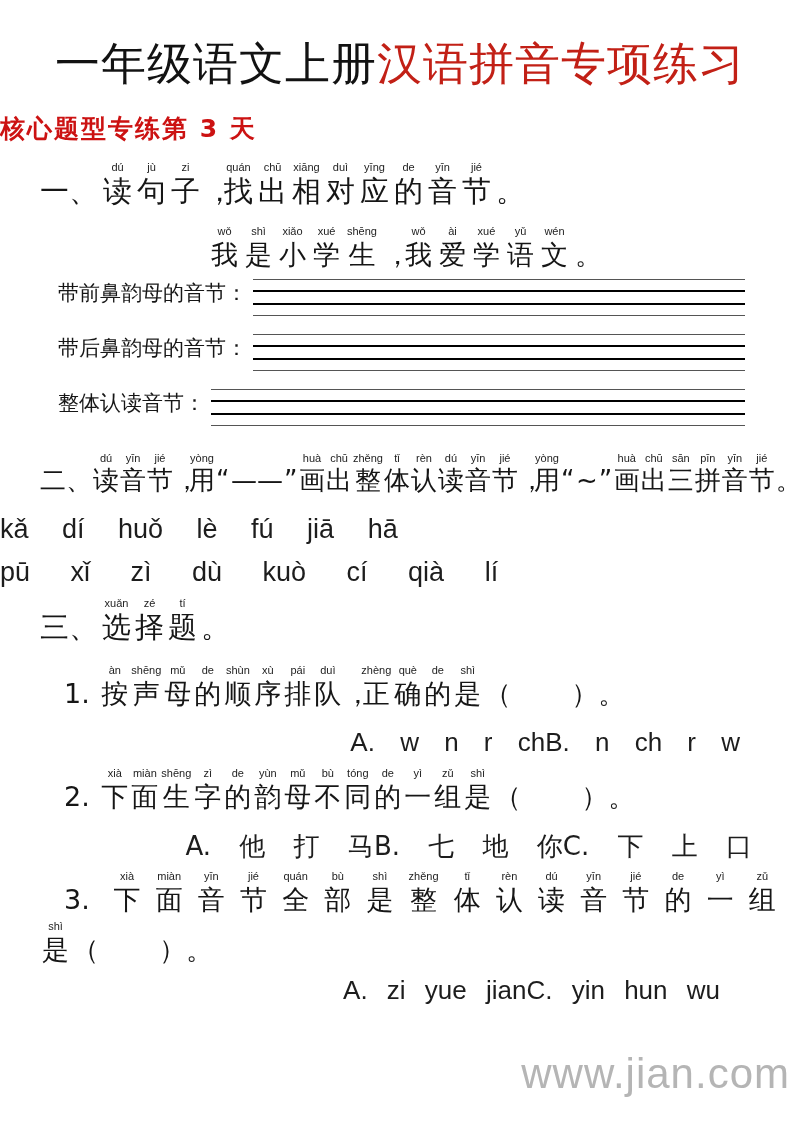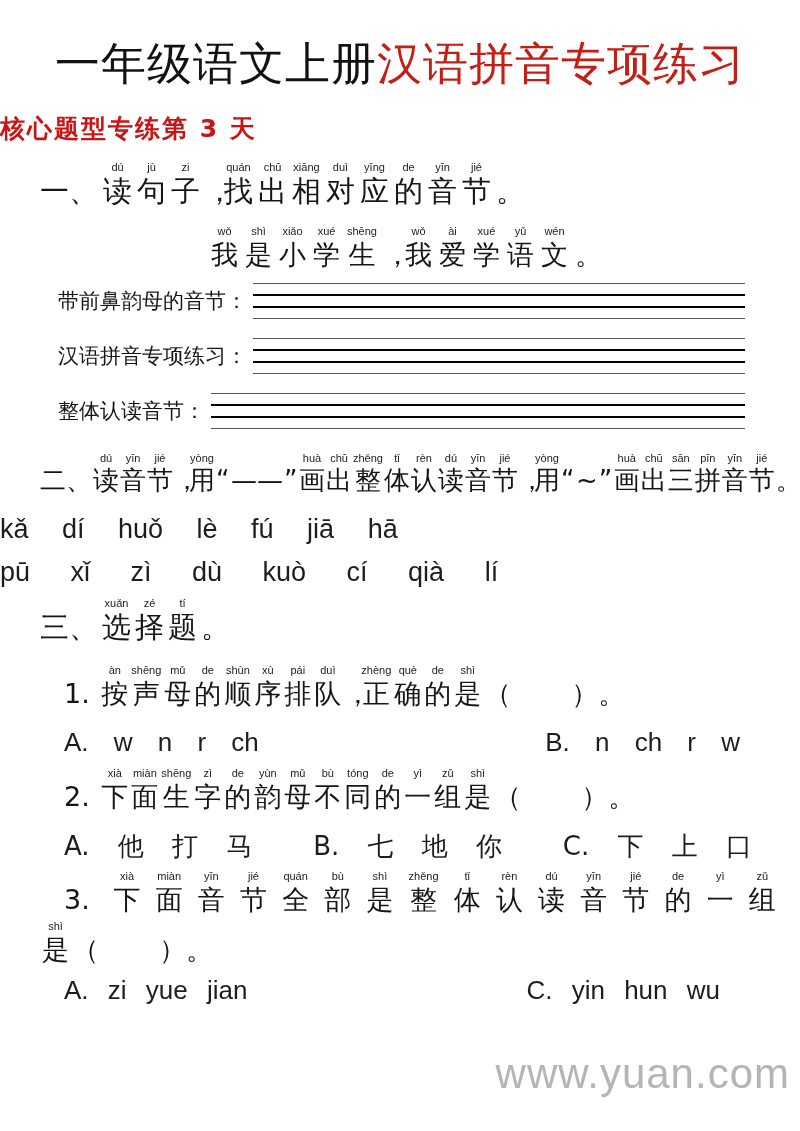--- a/index.html
+++ b/index.html
@@ -17,39 +17,39 @@
   
   .rrow{display:flex;align-items:flex-end}
   .rb{display:inline-flex;flex-direction:column;align-items:center}
   .py{font-family:"Liberation Sans",sans-serif;font-size:11px;line-height:15px;
       height:15px;white-space:pre;color:#222}
   .zi{line-height:1.15;white-space:pre;font-size:inherit}
   .pn .zi{display:inline-block;width:14px;overflow:visible}
   .s1h{top:160px;left:40px;font-size:29px;gap:5px}
   .sent{top:224px;left:0;width:100%;justify-content:center;gap:7px;font-size:27px}
   
-  .brow{left:58px;right:55px;height:44px;display:flex;align-items:center}
+  .brow{left:58px;right:55px;height:44px;display:flex;}
   .b1{top:279px}.b2{top:334px}.b3{top:389px}
   .blabel{font-size:21px;white-space:nowrap}
   .wlines{flex:1;height:37px;margin-left:6px;display:flex;flex-direction:column;
           justify-content:space-between}
   .wlines .ln{height:0;border-top:1px solid #555}
   .wlines .ln:nth-child(2),.wlines .ln:nth-child(3){border-top:2px solid #000}
   .s2h{top:451px;left:40px;font-size:26px;gap:1px}
   .syl{left:0;width:100%;text-align:left;color:#1d1d1d;
        font-family:"Liberation Sans",sans-serif;font-size:27px}
   .syl1{top:514px;word-spacing:26px}
   .syl2{top:557px;word-spacing:33px}
   .s3h{top:596px;left:40px;font-size:29px;gap:4px}
   .stem{font-size:27px;gap:3px}
   .q1s{top:663px;left:64px}
   .q2s{top:766px;left:64px}
   .q3s1{top:869px;left:64px;width:712px;justify-content:space-between}
   .q3s2{top:919px;left:42px}
-  .opts{display:flex;justify-content:space-between;font-size:26px;color:#1d1d1d}
+  .opts{display:flex;justify-content:flex-end;font-size:26px;color:#1d1d1d}
   .lat{font-family:"Liberation Sans",sans-serif}
   .q1o{top:727px;left:64px;right:60px;word-spacing:18px}
   .q2o{top:829px;left:64px;right:48px;word-spacing:20px}
   .q3o{top:975px;left:64px;right:80px;word-spacing:12px}
   .wm{top:1050px;right:10px;font-family:"Liberation Sans",sans-serif;
       font-size:42px;color:#b5b5b5;letter-spacing:1px}
 </style>
 </head>
 <body>
 
@@ -168,21 +168,21 @@
 <div class="abs brow b1">
   <span class="blabel">带前鼻韵母的音节：</span>
   <span class="wlines">
       <i class="ln"></i>
       <i class="ln"></i>
       <i class="ln"></i>
       <i class="ln"></i>
     </span>
 </div>
 <div class="abs brow b2">
-  <span class="blabel">汉语拼音专项练习：</span>
+  <span class="blabel">带后鼻韵母的音节：</span>
   <span class="wlines">
       <i class="ln"></i>
       <i class="ln"></i>
       <i class="ln"></i>
       <i class="ln"></i>
     </span>
 </div>
 <div class="abs brow b3">
   <span class="blabel">整体认读音节：</span>
   <span class="wlines">
@@ -574,13 +574,13 @@
     <span class="rb">
       <span class="py"> </span>
       <span class="zi">）。</span>
     </span>
   </div>
 <div class="abs opts lat q3o">
   <span>A. zi yue jian</span>
   <span>C. yin hun wu</span>
 </div>
 
-<div class="abs wm">www.yuan.com</div>
+<div class="abs wm">www.jian.com</div>
 
 </body></html>

